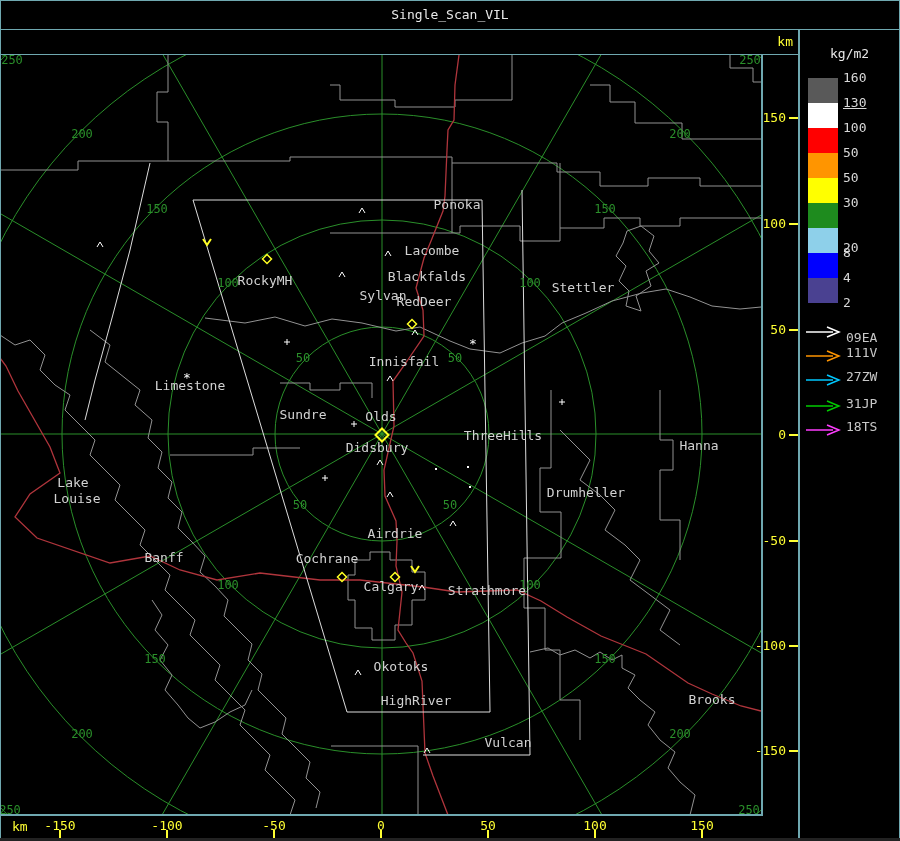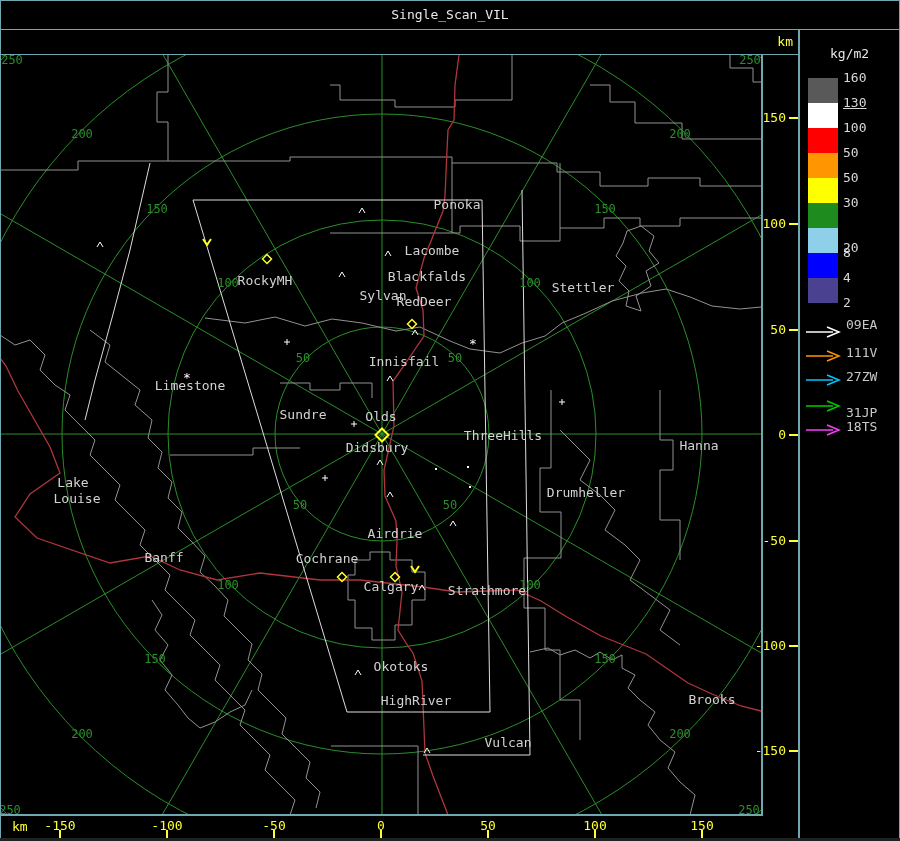--- a/index.html
+++ b/index.html
@@ -196,36 +196,36 @@
       <div class="cb-val" style="top: 220px; margin-top: 20px;">20</div>
       <div class="cb-box" style="top: 253px; background: rgb(0, 0, 255);"></div>
       <div class="cb-val" style="top: 245px;">8</div>
       <div class="cb-box" style="top: 278px; background: rgb(74, 65, 145);"></div>
       <div class="cb-val" style="top: 270px;">4</div>
       <div class="cb-val" style="top: 295px;">2</div>
       <div class="st-arrow" style="top: 323px;"><svg width="38" height="12">
           <line x1="1" y1="6" x2="28" y2="6" stroke="#ffffff" stroke-width="1.5"></line>
           <path d="M22,1 L34,6 L22,11" fill="none" stroke="#ffffff" stroke-width="1.5"></path>
         </svg></div>
-      <div class="st-label" style="top: 317px;">09EA</div>
+      <div class="st-label" style="top: 330px;">09EA</div>
       <div class="st-arrow" style="top: 347px;"><svg width="38" height="12">
           <line x1="1" y1="6" x2="28" y2="6" stroke="#ff9500" stroke-width="1.5"></line>
           <path d="M22,1 L34,6 L22,11" fill="none" stroke="#ff9500" stroke-width="1.5"></path>
         </svg></div>
       <div class="st-label" style="top: 345px;">111V</div>
       <div class="st-arrow" style="top: 371px;"><svg width="38" height="12">
           <line x1="1" y1="6" x2="28" y2="6" stroke="#00c8ff" stroke-width="1.5"></line>
           <path d="M22,1 L34,6 L22,11" fill="none" stroke="#00c8ff" stroke-width="1.5"></path>
         </svg></div>
       <div class="st-label" style="top: 369px;">27ZW</div>
       <div class="st-arrow" style="top: 397px;"><svg width="38" height="12">
           <line x1="1" y1="6" x2="28" y2="6" stroke="#00cc00" stroke-width="1.5"></line>
           <path d="M22,1 L34,6 L22,11" fill="none" stroke="#00cc00" stroke-width="1.5"></path>
         </svg></div>
-      <div class="st-label" style="top: 405px;">31JP</div>
+      <div class="st-label" style="top: 396px;">31JP</div>
       <div class="st-arrow" style="top: 421px;"><svg width="38" height="12">
           <line x1="1" y1="6" x2="28" y2="6" stroke="#ff3dff" stroke-width="1.5"></line>
           <path d="M22,1 L34,6 L22,11" fill="none" stroke="#ff3dff" stroke-width="1.5"></path>
         </svg></div>
       <div class="st-label" style="top: 419px;">18TS</div>
     </div>
 
   <div class="bline" style="left:0;top:0;width:900px;height:1px"></div>
   <div class="bline" style="left:0;top:29px;width:900px;height:1px"></div>
   <div class="bline" style="left:0;top:54px;width:799px;height:1px"></div>

